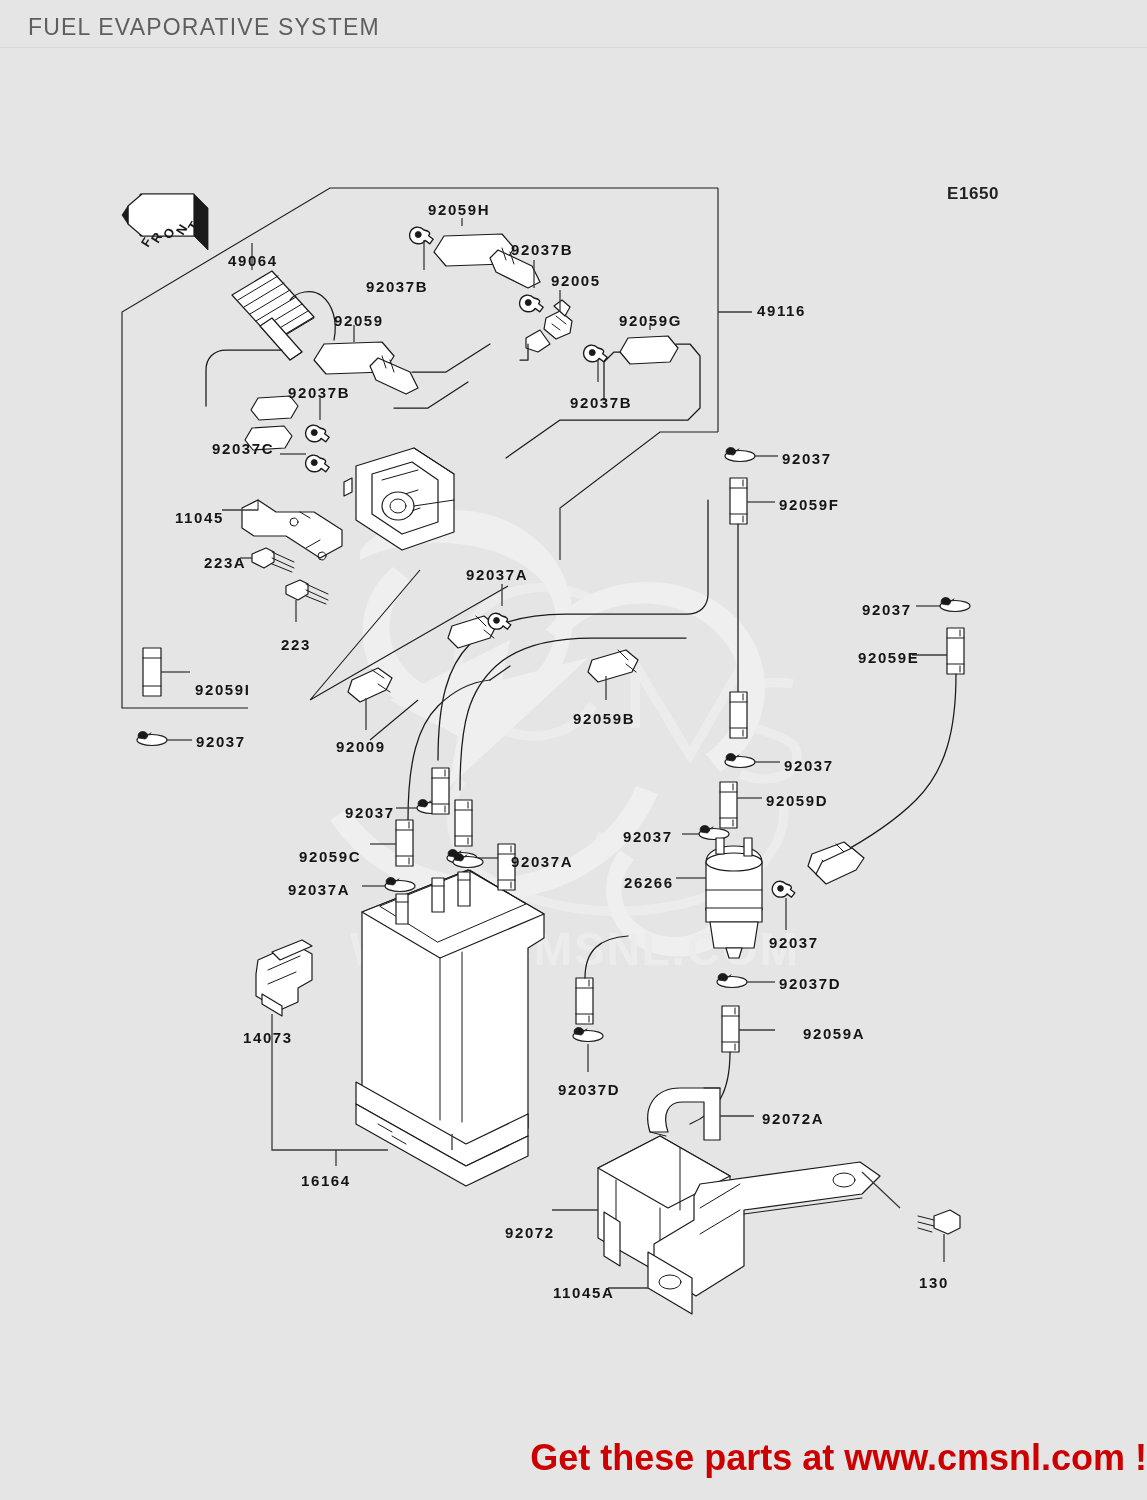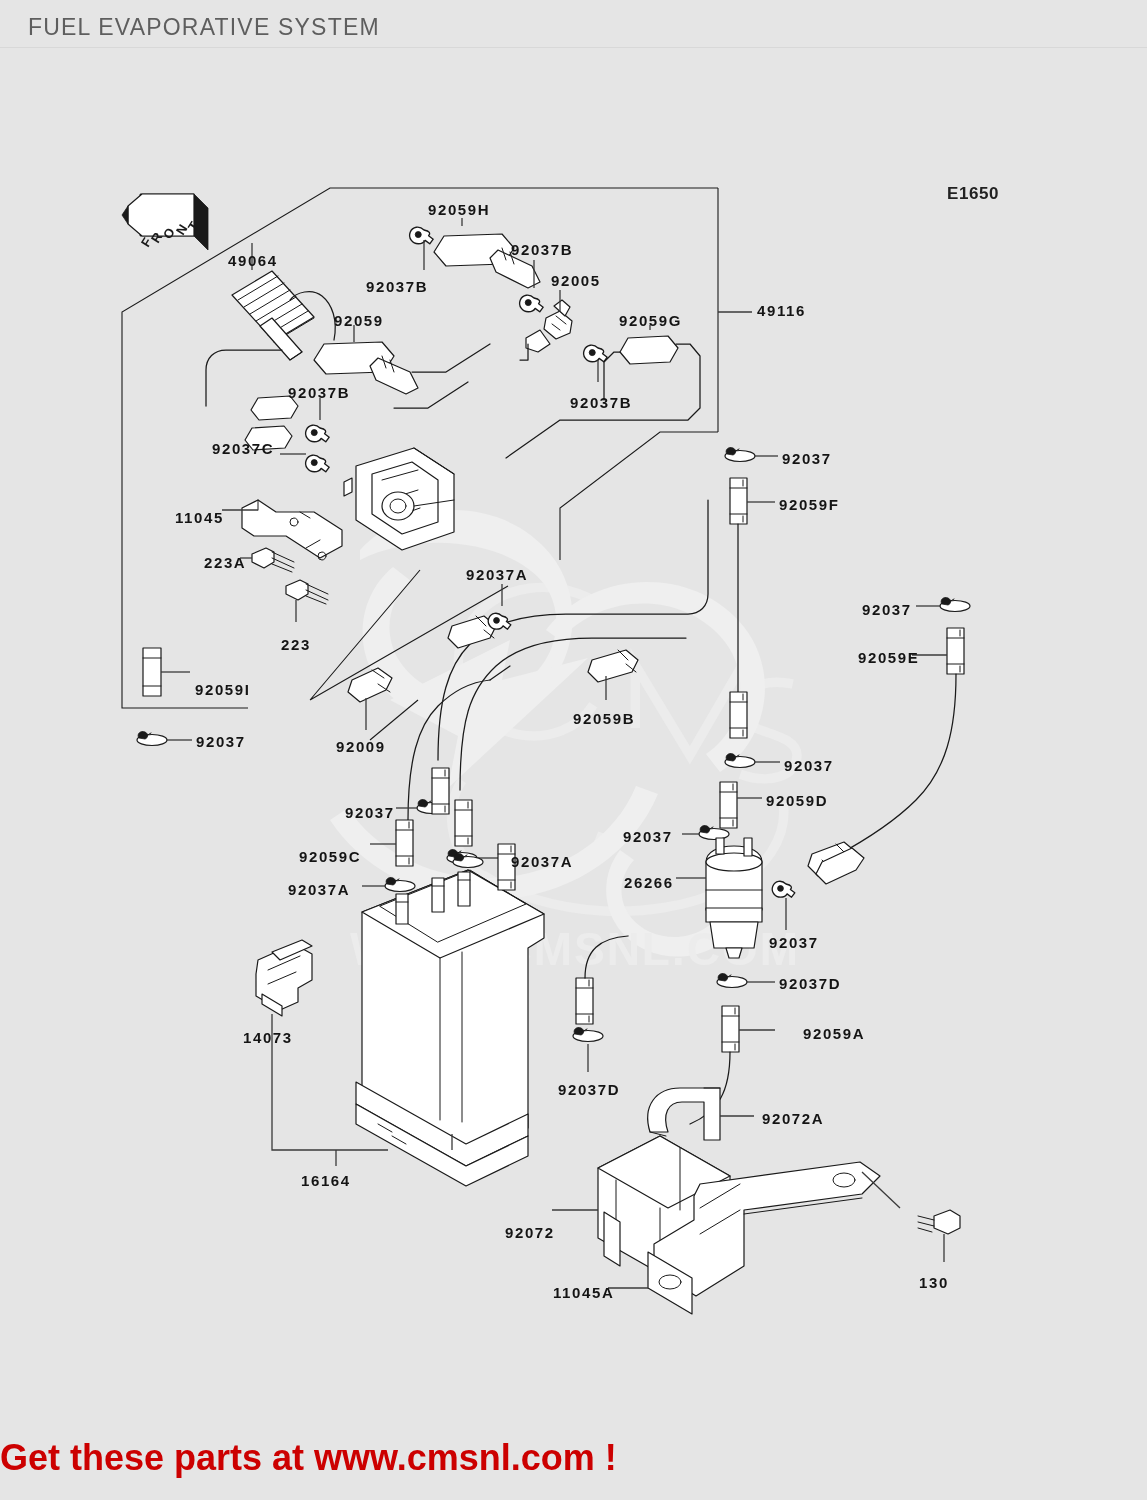--- a/index.html
+++ b/index.html
@@ -42,21 +42,21 @@
     letter-spacing: 0.6px;
     color: #222;
     font-family: "Liberation Sans", sans-serif;
     margin-top: 8px;
   }
   #footer {
     position: absolute;
     left: 0;
     top: 1437px;
     width: 1147px;
-    text-align: left;
+    text-align: right;
     font-size: 36px;
     font-weight: bold;
     color: #cc0000;
     font-family: "Liberation Sans", sans-serif;
     letter-spacing: 0px;
   }
   
   #art {
     position: absolute;
     left: 0;

